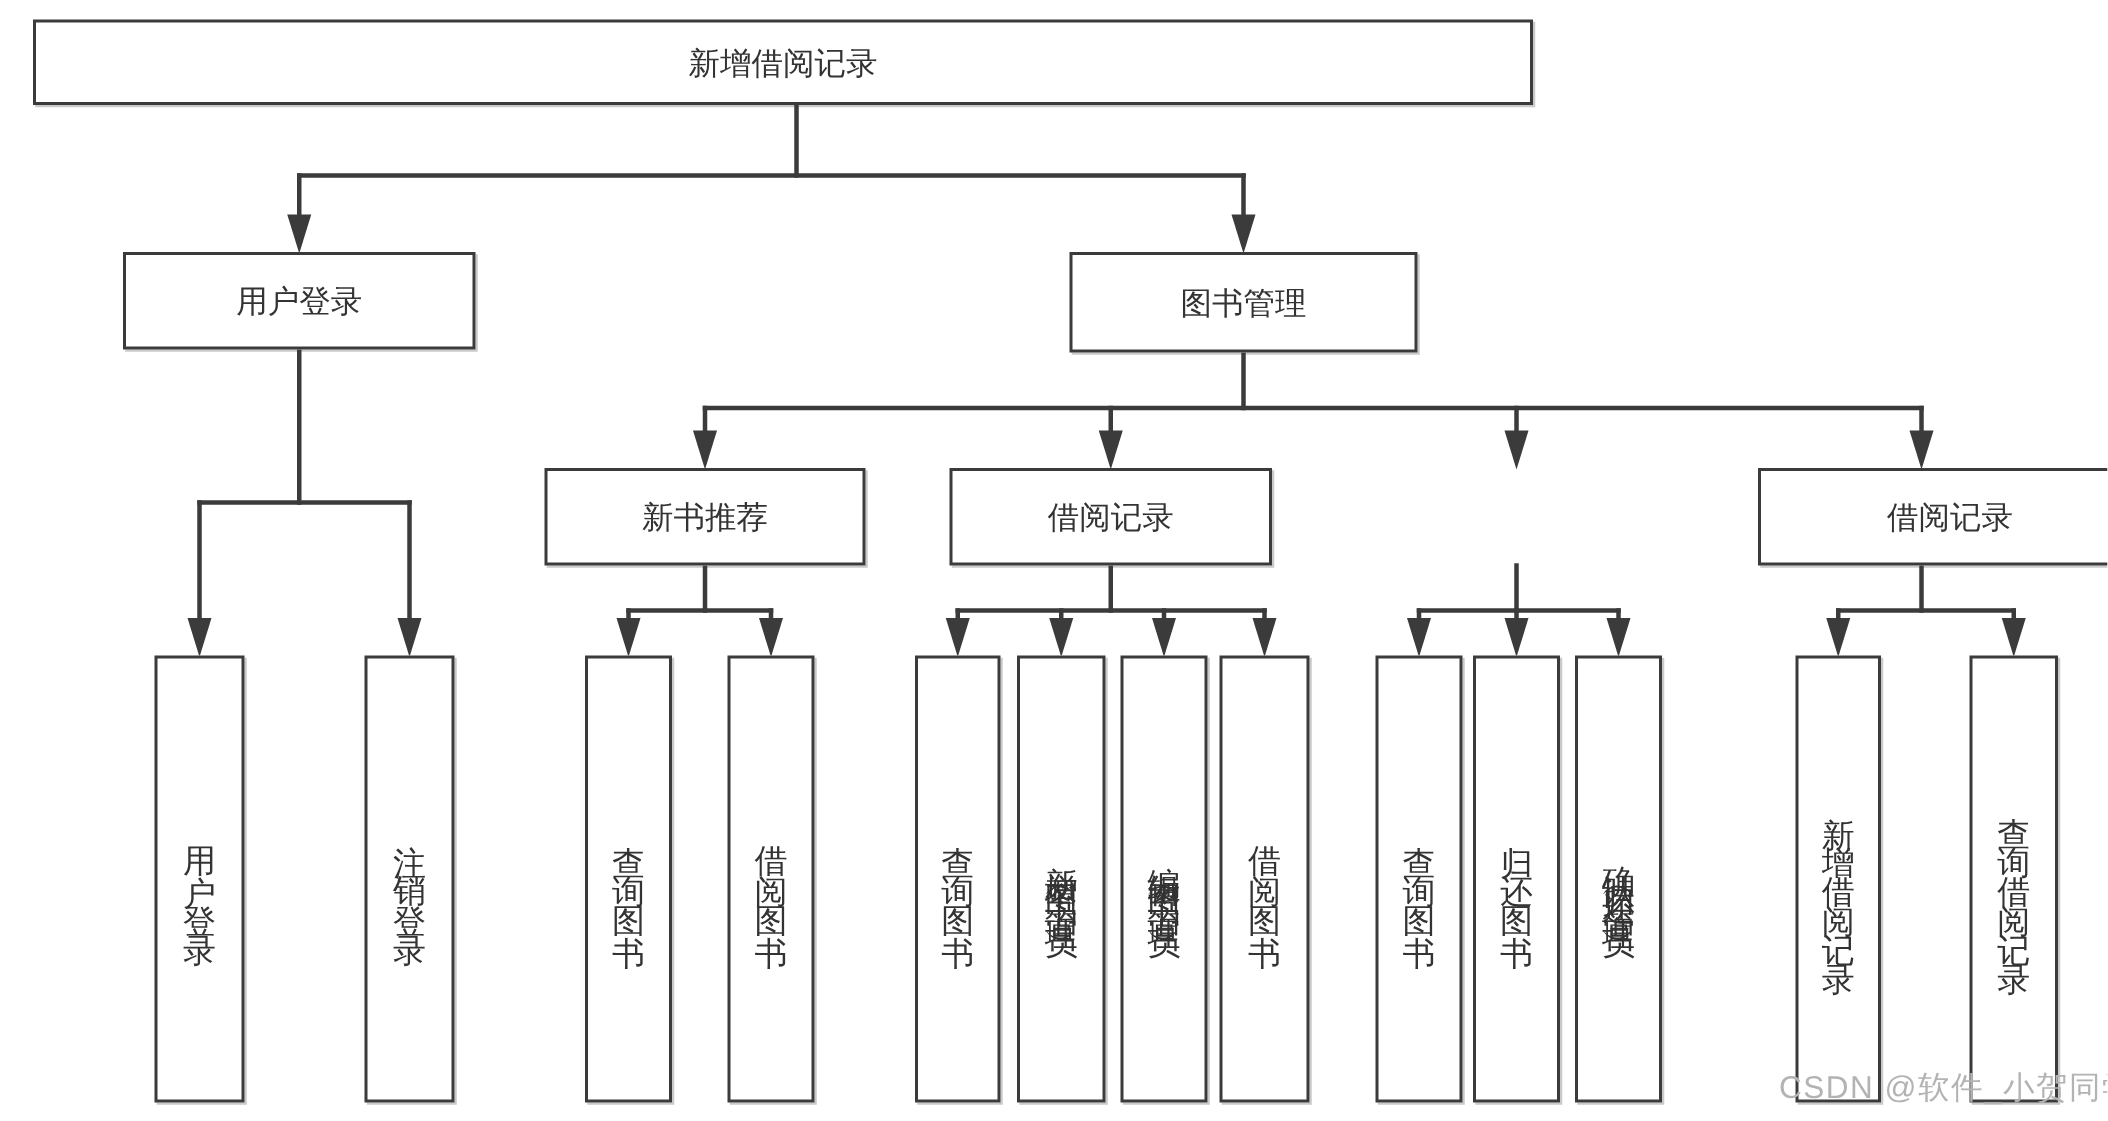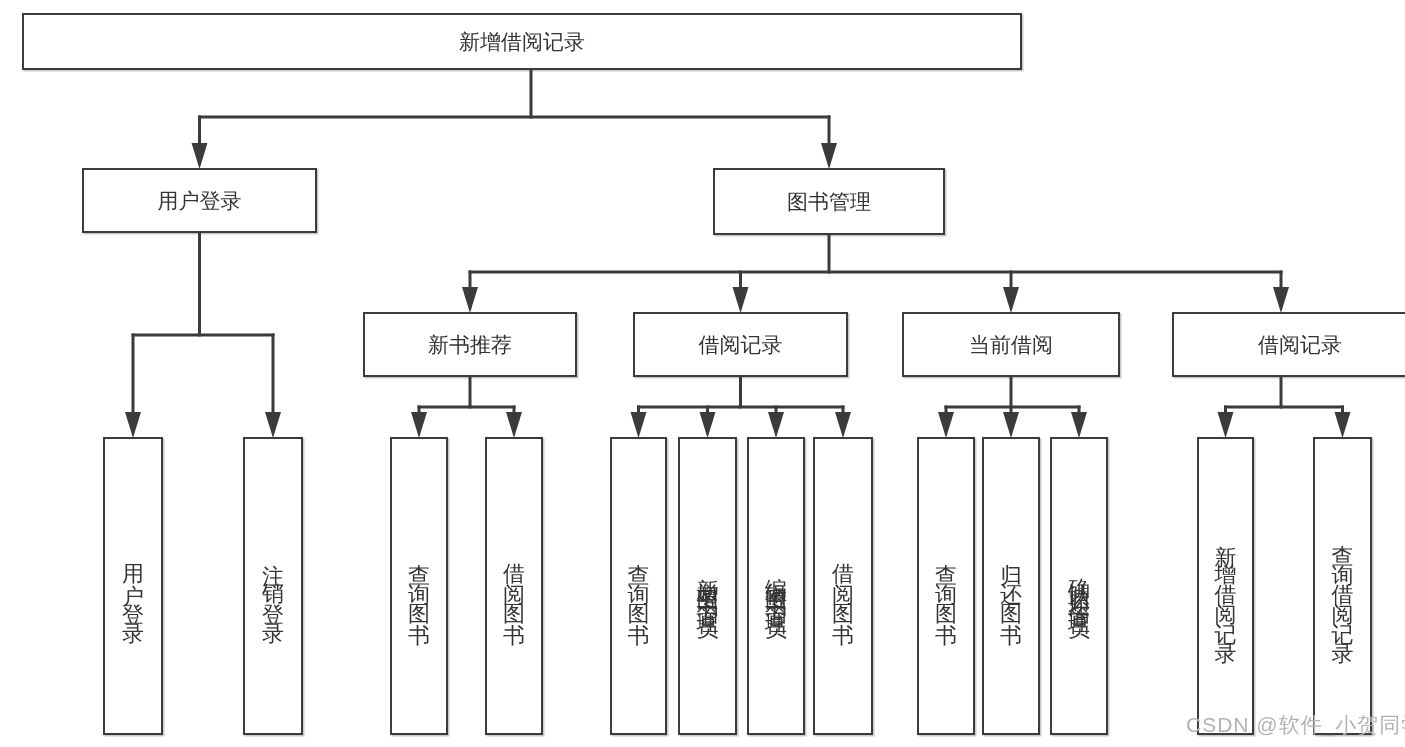--- a/index.html
+++ b/index.html
@@ -123,23 +123,20 @@
       </div>
       <div class="node branch" style="left: 363px; top: 312px; width: 214px; height: 65px;">
         <span class="lbl">新书推荐</span>
       </div>
       <div class="node branch" style="left: 713px; top: 168px; width: 232px; height: 67px;">
         <span class="lbl">图书管理</span>
       </div>
       <div class="node branch" style="left: 633px; top: 312px; width: 215px; height: 65px;">
         <span class="lbl">借阅记录</span>
       </div>
-      <div class="node branch" style="left: 902px; top: 312px; width: 218px; height: 65px;">
-        <span class="lbl">当前借阅</span>
-      </div>
       <div class="node branch" style="left: 1172px; top: 312px; width: 256px; height: 65px;">
         <span class="lbl">借阅记录</span>
       </div>
       <div class="node leaf" style="left: 103px; top: 437px; width: 60px; height: 298px;">
         <span class="lbl" style="letter-spacing: 20px;">用户登录</span>
       </div>
       <div class="node leaf" style="left: 243px; top: 437px; width: 60px; height: 298px;">
         <span class="lbl" style="letter-spacing: 20px;">注销登录</span>
       </div>
       <div class="node leaf" style="left: 390px; top: 437px; width: 58px; height: 298px;">

